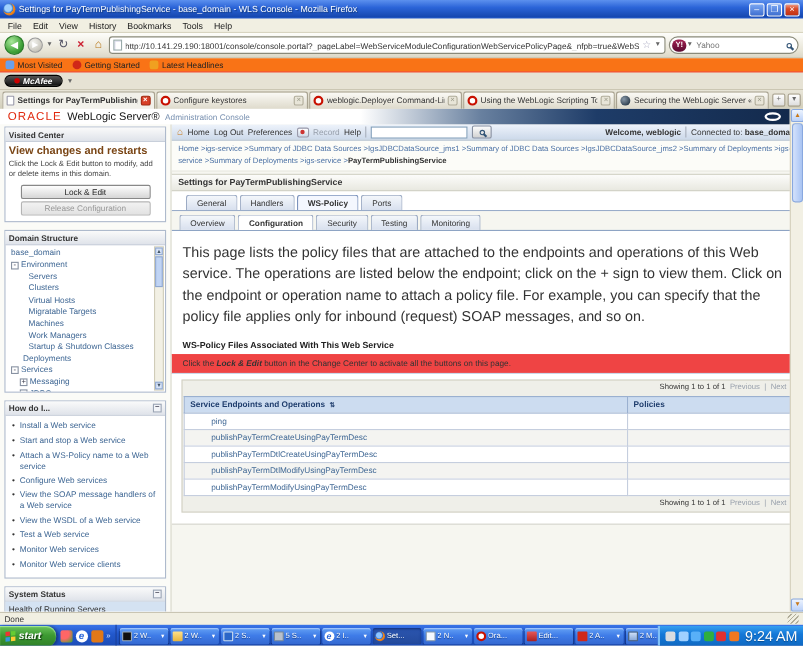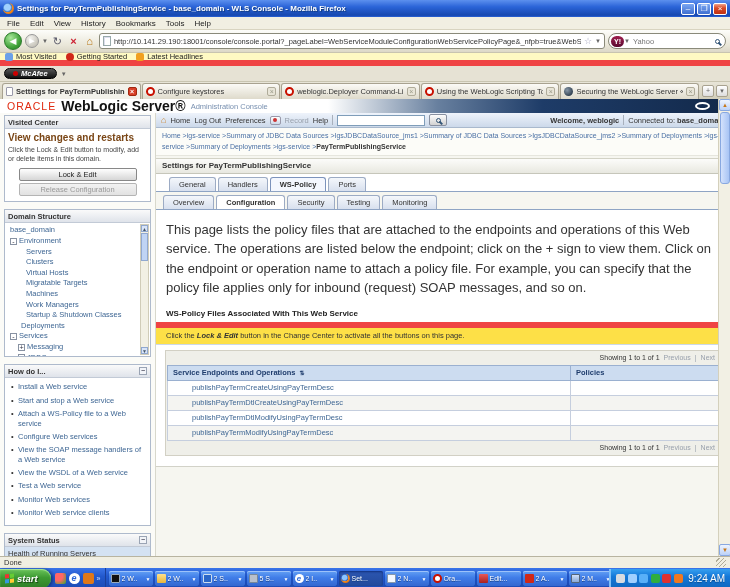--- a/index.html
+++ b/index.html
@@ -3,21 +3,21 @@
 <meta charset="utf-8">
 <style>
 *{box-sizing:border-box;margin:0;padding:0}
 html,body{width:730px;height:587px;overflow:hidden}
 body{font-family:"Liberation Sans",sans-serif;background:#ece9d8}
 .screen{position:relative;width:730px;height:587px;overflow:hidden;background:#ece9d8}
 
 
 .titlebar{height:17px;display:flex;align-items:center;padding:0 3px;background:linear-gradient(#5c90ee,#2b64d8 40%,#1648b0 90%,#2b64d8)}
 .ffico{width:11px;height:11px;flex:none;border-radius:50%;background:radial-gradient(circle at 40% 40%,#9fd0ff 0 32%,#3a78c8 48%,#f08a1e 53%,#c85a10);margin-right:3px}
-.wtitle{flex:1;color:#fff;font-size:8px;font-weight:bold;white-space:nowrap;overflow:hidden;text-shadow:1px 1px 1px #123a7a}
+.wtitle{flex:1;color:#fff;font-size:8px;font-weight:normal;white-space:nowrap;overflow:hidden;text-shadow:1px 1px 1px #123a7a}
 .winbtn{width:14px;height:12px;margin-left:2px;border:1px solid #fff;border-radius:2px;color:#fff;font-size:8px;line-height:9px;text-align:center;background:linear-gradient(#7aa6f2,#3f6fd0)}
 .winbtn.close{background:linear-gradient(#f0a088,#d84a28 40%,#c03010)}
 
 
 .menubar{height:13px;background:#f1efe2;border-bottom:1px solid #d8d4c0;display:flex;align-items:center;padding-left:2px}
 .menu-item{font-size:8px;color:#222;padding:0 5px}
 .navbar{height:23px;background:linear-gradient(#fdfdfa,#e9e6d8 70%,#dcd8c8);display:flex;align-items:center;gap:3px;padding:0 4px;border-bottom:1px solid #c8c4b0}
 .nav-back{width:18px;height:18px;flex:none;border-radius:50%;border:1px solid #2a7a2a;background:radial-gradient(circle at 35% 30%,#a8e89a,#44a43c 60%,#1f7f1f);color:#fff;font-size:9px;display:flex;align-items:center;justify-content:center}
 .nav-fwd{width:14px;height:14px;flex:none;border-radius:50%;border:1px solid #999;background:radial-gradient(circle at 35% 30%,#f4f4f0,#b8b4a8);color:#fff;font-size:7px;display:flex;align-items:center;justify-content:center}
 .dds{font-size:6px;color:#666}
@@ -27,21 +27,21 @@
 .urlbar{flex:1;height:16px;background:#fff;border:1px solid #8a8a7a;border-radius:3px;display:flex;align-items:center;padding:0 3px;gap:3px;overflow:hidden}
 .pageico{width:8px;height:10px;flex:none;background:#fff;border:1px solid #9aa;box-shadow:inset 1px 1px 0 #dde}
 .url-input{flex:1;border:none;outline:none;background:transparent;font-family:"Liberation Sans",sans-serif;font-size:7.5px;color:#333;min-width:0}
 .staric{color:#a8a8c0;font-size:9px;line-height:1}
 .searchbox{width:118px;height:16px;flex:none;background:#fff;border:1px solid #8a8a7a;border-radius:8px;display:flex;align-items:center;overflow:hidden}
 .engineico{width:13px;height:11px;flex:none;margin-left:2px;border-radius:6px;background:linear-gradient(#a02050,#5a0a30);color:#fff;font-size:7px;font-weight:bold;text-align:center;line-height:11px}
 .search-input{flex:1;border:none;outline:none;font-family:"Liberation Sans",sans-serif;font-size:7.5px;color:#888;padding-left:3px;min-width:0}
 .mag{width:5px;height:5px;border:1px solid #357;border-radius:50%;position:relative;flex:none}
 .mag::after{content:"";position:absolute;right:-3px;bottom:-2px;width:4px;height:1.5px;background:#357;transform:rotate(45deg)}
 .searchbox .mag{margin-right:5px}
-.bookmarksbar{height:13px;background:#fef9c3;display:flex;align-items:center;gap:9px;padding-left:5px;border-bottom:6px solid #ef4444}
+.bookmarksbar{height:13px;background:#f97316;display:flex;align-items:center;gap:9px;padding-left:5px;border-bottom:1px solid #ef4444}
 .bookmark{display:flex;align-items:center;gap:3px;font-size:7.5px;color:#222}
 .bmico{width:8px;height:8px;border-radius:2px}
 .bm-most-visited-icon{background:#6aa0e8}
 .bm-getting-started-icon{background:#d02818;border-radius:50%}
 .bm-latest-headlines-icon{background:#f0a020}
 .mcafeebar{height:16px;background:#e6e2d4;border-bottom:1px solid #c8c4b0;display:flex;align-items:center;padding-left:4px;gap:4px}
 .mcafee-pill{height:11px;padding:0 8px;background:linear-gradient(#555,#111);border:1px solid #000;border-radius:6px;color:#fff;font-size:7.5px;font-style:italic;font-weight:bold;display:flex;align-items:center;gap:3px}
 .mcafee-dot{width:5px;height:5px;border-radius:50%;background:#c00}
 
 
@@ -55,21 +55,21 @@
 .fv-page-icon{width:7px;background:#fff;border:1px solid #99a}
 .fv-oracle-icon{background:#fff;border:2px solid #c81000;border-radius:50%}
 .fv-globe-icon{border-radius:50%;background:radial-gradient(circle at 35% 35%,#8898a8,#102030)}
 .tabbar-btn{width:12px;height:12px;flex:none;margin:0 0 2px 2px;border:1px solid #a8a290;border-radius:2px;background:linear-gradient(#fff,#ddd);font-size:7px;color:#666;text-align:center;line-height:10px}
 
 
 .viewport{position:relative;height:457px;background:#fbfbf7}
 .masthead{height:14px;width:718px;background:#fff;position:relative;display:flex;align-items:center;padding-left:7px;gap:5px}
 .mast-grad{position:absolute;right:0;top:0;height:100%;width:390px;background:linear-gradient(90deg,rgba(27,58,104,0),#68809f 28%,#1e3c68 55%,#132a4c 100%)}
 .oracle-logo{color:#e02a10;font-weight:normal;font-size:10.5px;letter-spacing:1px}
-.mast-product{font-weight:bold;font-size:14px;color:#111}
+.mast-product{font-weight:normal;font-size:10px;color:#111}
 .mast-console{font-size:7.5px;color:#7890b0}
 .mast-oval{position:absolute;right:8px;top:3px;width:15px;height:8px;border:2px solid #fff;border-radius:50%}
 .workarea{display:flex;height:443px}
 
 
 .wsb{position:absolute;right:0;top:0;bottom:0;width:12px;background:#f2f0e4;border-left:1px solid #d4d0bc}
 .sbtn{position:absolute;left:0;width:12px;height:12px;background:linear-gradient(#eef4fe,#bcd2f8);border:1px solid #88a8e0;border-radius:2px;color:#c87818;font-size:6px;text-align:center;line-height:10px}
 .sbtn.dn{bottom:0}
 .sthumb{position:absolute;left:1px;top:13px;width:10px;height:72px;background:linear-gradient(90deg,#d4e2fc,#a8c4f4);border:1px solid #88a8e0;border-radius:3px}
 
@@ -118,21 +118,21 @@
 .bc-current{color:#333;font-weight:bold}
 .settingsbar{background:linear-gradient(#fcfcfa,#e8e8e0);border-top:1px solid #d2d2c6;border-bottom:1px solid #c6c6ba;font-size:8px;font-weight:bold;color:#333;padding:2.5px 6px;margin-top:2px}
 .tabs{display:flex;padding:3px 0 0 7px;border-bottom:1px solid #8ea4c4;background:#f6f6f0}
 .tabs.sub{padding-left:13px;background:#fff}
 .wtab{padding:2px 9px 2px;margin-right:2px;font-size:7.5px;color:#333;border:1px solid #9cabc4;border-bottom:none;border-radius:3px 3px 0 0;background:linear-gradient(#f4f7fb,#d8e0ee)}
 .wtab.active{background:#fff;font-weight:bold}
 .tabs.sub .wtab.active{background:#f4f7fe;border-color:#7c93bc}
 .cpanel{background:#fff;flex:none;padding-bottom:10px;border-bottom:1px solid #d2d2c8}
 .intro{font-size:13px;color:#333;line-height:1.5;padding:10px 10px 6px}
 .section-title{font-size:8px;font-weight:bold;color:#222;padding:5px 10px 4px}
-.notebar{background:#fde047;border-top:6px solid #ef4444;border-bottom:1px solid #ccd8e8;font-size:7.5px;color:#333;padding:3.5px 10px}
+.notebar{background:#ef4444;border-top:1px solid #ef4444;border-bottom:1px solid #ccd8e8;font-size:7.5px;color:#333;padding:3.5px 10px}
 .note-em{font-weight:bold;font-style:italic}
 .tablewrap{margin:5px 9px 0;border:1px solid #d2d0c4;background:#efefe9;padding:0 1px}
 .pag{display:flex;justify-content:flex-end;align-items:center;gap:4px;font-size:7px;color:#333;padding:3.5px 4px}
 .pag .dim{color:#98a0ac}
 .wls-table{width:100%;border-collapse:collapse;background:#fff}
 .wls-table th{background:#ccdcf0;border:1px solid #9ab0d0;font-size:7.5px;color:#1e3c6c;text-align:left;font-weight:bold;padding:2.5px 5px}
 th.col-policies{width:148px}
 .sorticon{display:inline-block;margin-left:4px;font-size:6px;color:#1e3c6c}
 .sorticon::before{content:"\21C5"}
 .wls-table td{border:1px solid #c5cede;font-size:7.5px;color:#3f6794;padding:2.5px 5px;height:13px;background:#fff}
@@ -172,21 +172,21 @@
 .ti-firefox-icon{border-radius:50%;background:radial-gradient(circle at 40% 40%,#8cc4ff 0 30%,#2a66c8 45%,#f08a1e 50%,#c85a10)}
 .ti-notepad-icon{background:#f4f8ff;border:1px solid #89a}
 .ti-oracle-icon{background:#fff;border:2px solid #c81000;border-radius:50%}
 .ti-editor-icon{background:linear-gradient(#e85858,#a82020)}
 .ti-pdf-icon{background:#d02818}
 .ti-console-icon{background:linear-gradient(#cfe0f8,#88a8d8);border:1px solid #567}
 .ti-java-icon{background:#fff;border:1px solid #9ab;position:relative}
 .ti-java-icon::before{content:"";position:absolute;left:2px;top:2px;width:4px;height:4px;background:#e86018;border-radius:50%}
 .tray{height:19px;flex:none;background:linear-gradient(#36a0f0,#1478d8 40%,#0f68c0);border-left:2px solid #7fc0f8;display:flex;align-items:center;gap:2.5px;padding:0 5px}
 .trayico{width:9px;height:9px;border-radius:2px}
-.clock{color:#fff;font-size:10px;margin-left:3px;text-shadow:0 1px 1px #064a8c;white-space:nowrap}
+.clock{color:#fff;font-size:13px;margin-left:3px;text-shadow:0 1px 1px #064a8c;white-space:nowrap}
 </style>
 </head>
 <body>
 
 <div class="screen">
 
   <div class="titlebar">
     <span class="ffico"></span>
     <span class="wtitle">Settings for PayTermPublishingService - base_domain - WLS Console - Mozilla Firefox</span>
     <span class="winbtn">–</span>
@@ -397,21 +397,21 @@
 
         <div class="panel">
           <div class="panel-h">
             <span>How do I...</span>
             <span class="collapse-box">−</span>
           </div>
           <ul class="hdi-list">
 
           <li>Install a Web service</li>
               <li>Start and stop a Web service</li>
-              <li>Attach a WS-Policy file to a Web service</li>
+              <li>Attach a WS-Policy name to a Web service</li>
               <li>Configure Web services</li>
               <li>View the SOAP message handlers of a Web service</li>
               <li>View the WSDL of a Web service</li>
               <li>Test a Web service</li>
               <li>Monitor Web services</li>
               <li>Monitor Web service clients</li>
             </ul>
         </div>
 
         <div class="panel">
@@ -485,20 +485,24 @@
             <table class="wls-table">
               <thead>
                 <tr>
                   <th><span>Service Endpoints and Operations</span><span class="sorticon"></span></th>
                   <th class="col-policies">Policies</th>
                 </tr>
               </thead>
               <tbody>
 
 
+                  <tr class="op">
+                    <td class="c1"><span>ping</span></td>
+                    <td class="c2"></td>
+                  </tr>
 
                   <tr class="op">
                     <td class="c1"><span>publishPayTermCreateUsingPayTermDesc</span></td>
                     <td class="c2"></td>
                   </tr>
 
                   <tr class="op">
                     <td class="c1"><span>publishPayTermDtlCreateUsingPayTermDesc</span></td>
                     <td class="c2"></td>
                   </tr>

